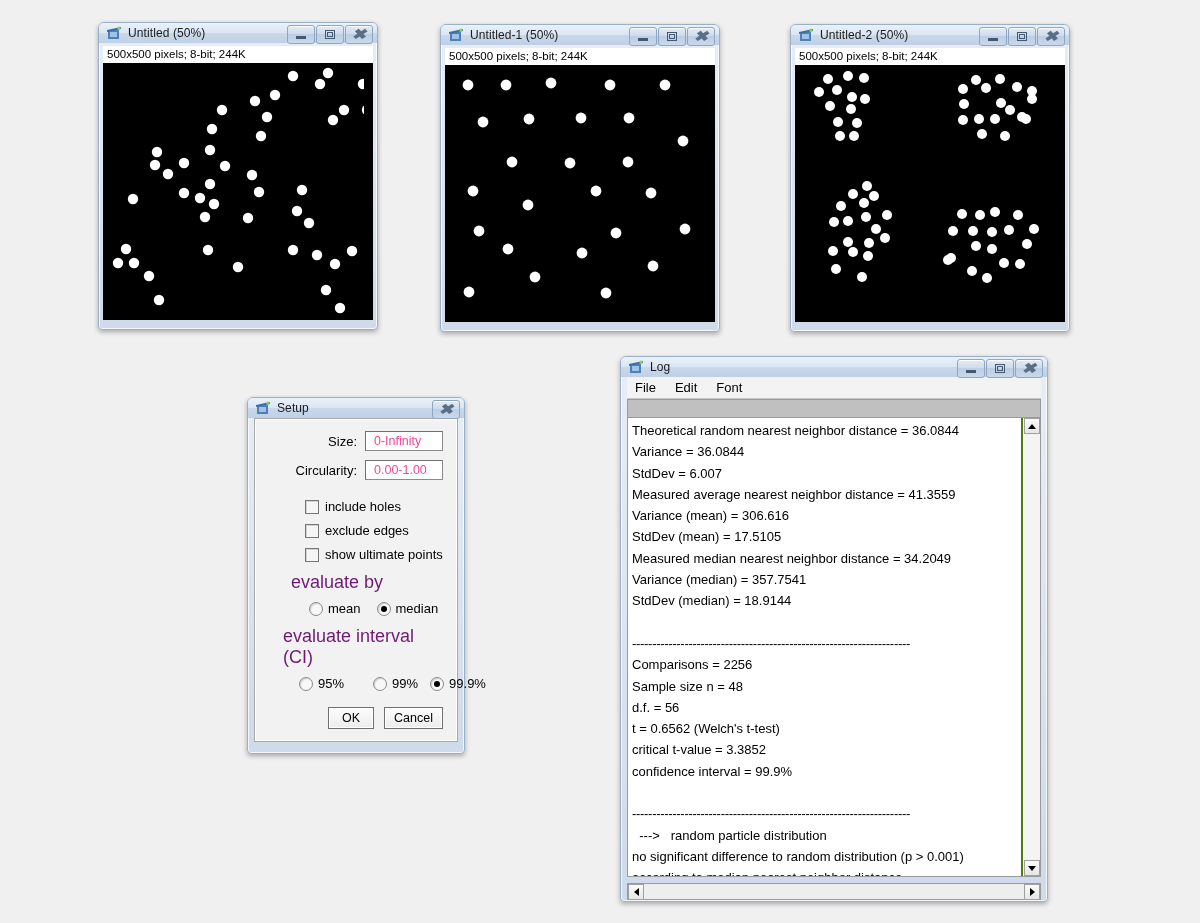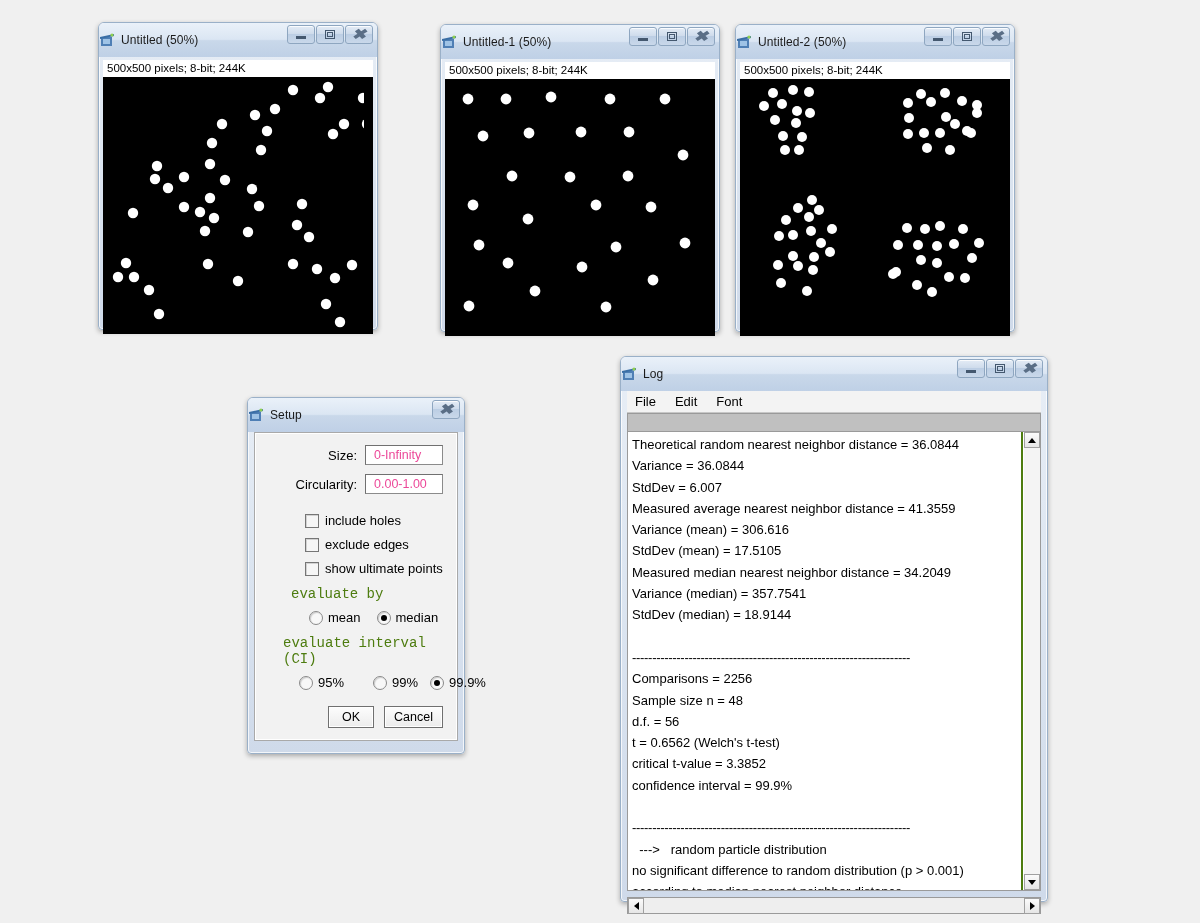--- a/index.html
+++ b/index.html
@@ -15,24 +15,25 @@
   .win {
     position: absolute;
     background: linear-gradient(to bottom, #e8eef6 0%, #dde6f1 40%, #cfdaea 100%);
     border: 1px solid #9ab0c8;
     border-radius: 6px 6px 4px 4px;
     box-shadow: 0 2px 5px rgba(0,0,0,0.30), inset 0 0 0 1px rgba(255,255,255,0.75);
     box-sizing: border-box;
   }
   .titlebar {
     position: relative;
-    height: 34px;
+    height: 20px;
     border-radius: 5px 5px 0 0;
     background: linear-gradient(to bottom, #eaf1f9 0%, #dbe6f3 48%, #c9d8ea 52%, #bfd0e6 100%);
     display: flex; align-items: center;
+    padding-left: 7px;
     box-sizing: border-box;
   }
   .title-text {
     font-size: 12px; color: #1a1a1a; margin-left: 6px;
     white-space: nowrap; letter-spacing: .1px;
   }
   .ij-icon { width: 16px; height: 14px; position: relative; flex: none; }
   .winbtns { position: absolute; right: 4px; top: 2px; display: flex; }
   .wbtn {
     width: 28px; height: 19px; margin-left: 1px;
@@ -86,21 +87,21 @@
     padding: 1px 8px; box-sizing: border-box;
     display: flex; align-items: center;
   }
   .chk-row { display: flex; align-items: center; margin: 0 0 9px 36px; }
   .chkbox {
     width: 12px; height: 12px; border: 1px solid #767676;
     background: #f6f6f6; margin-right: 6px; flex: none;
     box-shadow: inset 1px 1px 0 #d2d2d2;
   }
   .chk-label, .radio-label { font-size: 13px; color: #000; }
-  .group-label { font-size: 14px; color: #4d7c0f; margin: 10px 0 8px 22px; font-family: Liberation Mono, monospace; }
+  .group-label { font-size: 18px; color: #701a75; margin: 10px 0 8px 22px; }
   .radio-row { display: flex; align-items: center; margin-left: 40px; }
   .radio-item { display: flex; align-items: center; margin-right: 16px; }
   .radio {
     width: 12px; height: 12px; border-radius: 50%;
     border: 1px solid #8a8a8a; background: #f8f8f8;
     margin-right: 5px; flex: none; position: relative;
     box-shadow: inset 1px 1px 1px #cfcfcf;
   }
   .radio.on:after {
     content:""; position: absolute; left: 3px; top: 3px;
@@ -319,21 +320,21 @@
               <circle cx="207" cy="200" r="5.4" fill="#ffffff"></circle>
               <circle cx="89" cy="211" r="5.4" fill="#ffffff"></circle>
               <circle cx="23" cy="226" r="5.4" fill="#ffffff"></circle>
               <circle cx="160" cy="227" r="5.4" fill="#ffffff"></circle>
             </g>
         </svg>
       </div>
     </div>
   </div>
 
-  <div class="win imgwin" style="left:735px; top:24px; width:280px; height:308px;">
+  <div class="win imgwin" style="left:790px; top:24px; width:280px; height:308px;">
     <div class="titlebar">
       <span class="ij-icon">
         <svg width="16" height="14" viewBox="0 0 16 14">
           <rect x="2" y="4" width="11" height="9" fill="#4f7fb5"></rect>
           <rect x="4" y="6" width="7" height="5" fill="#9fc3e6"></rect>
           <path d="M1 4 L15 1 L15 3 L1 6 Z" fill="#3a6ea5"></path>
           <circle cx="13" cy="2" r="1.6" fill="#8fd14f"></circle>
         </svg>
       </span>
       <span class="title-text">Untitled-2 (50%)</span>

